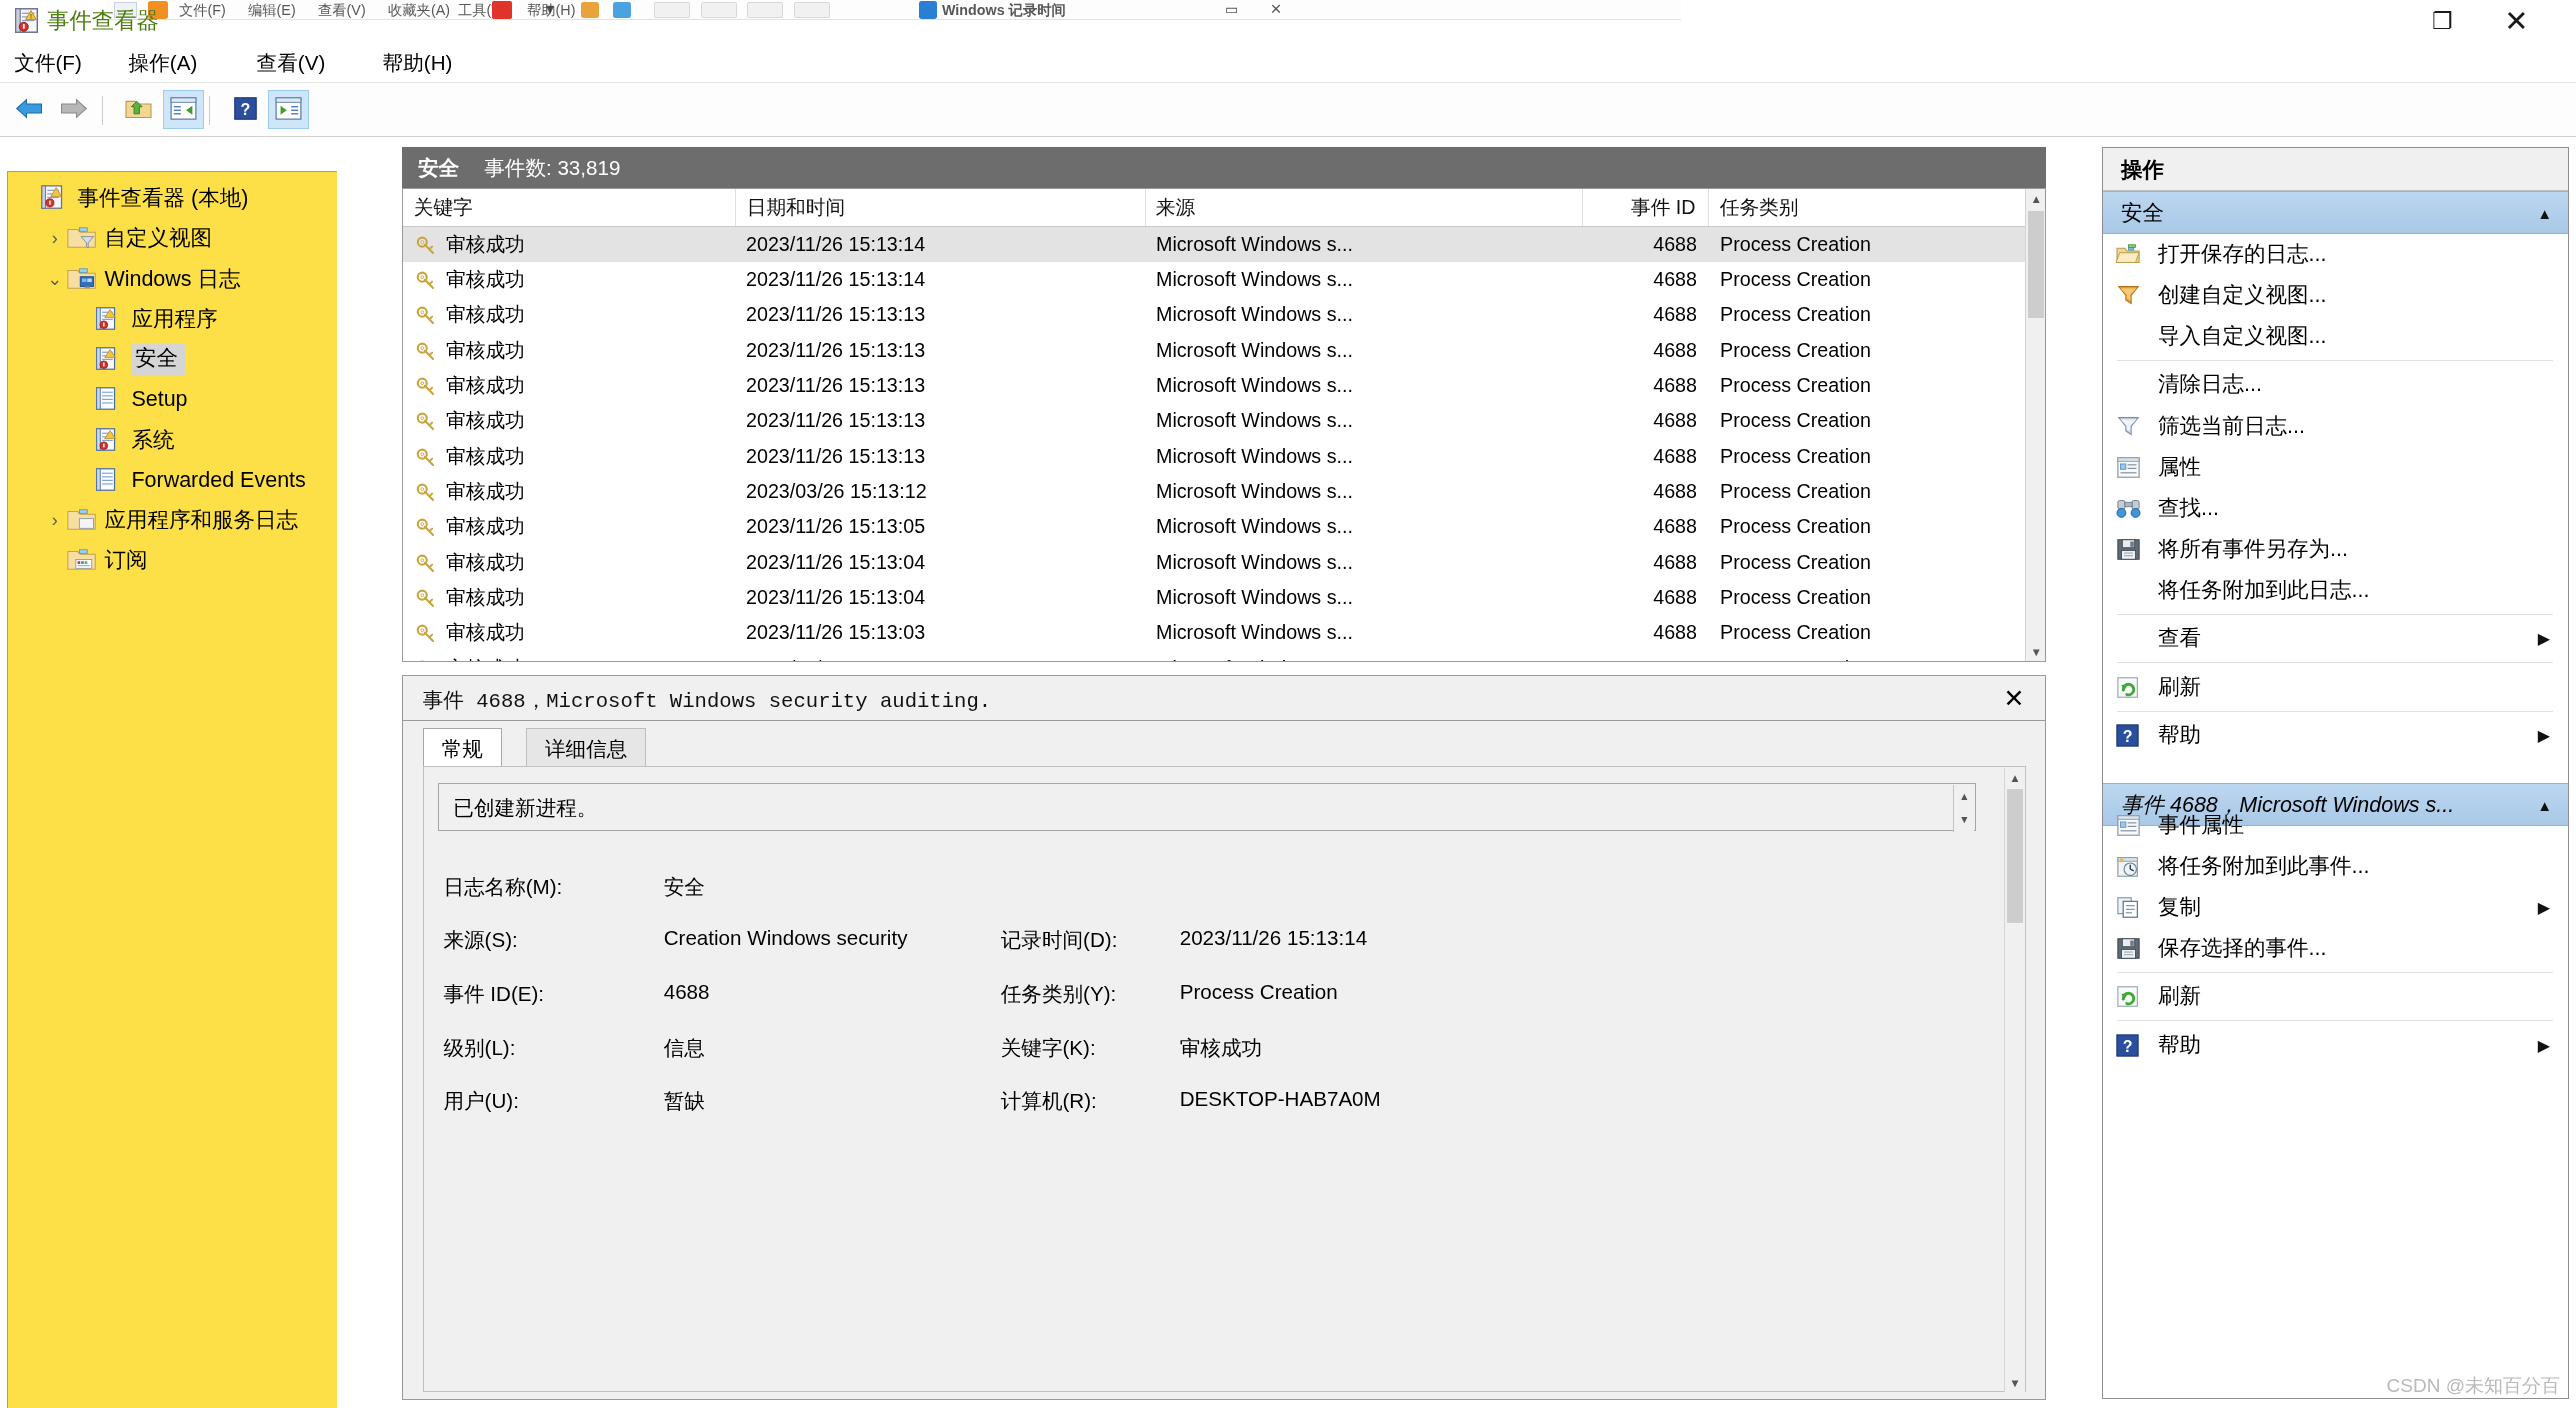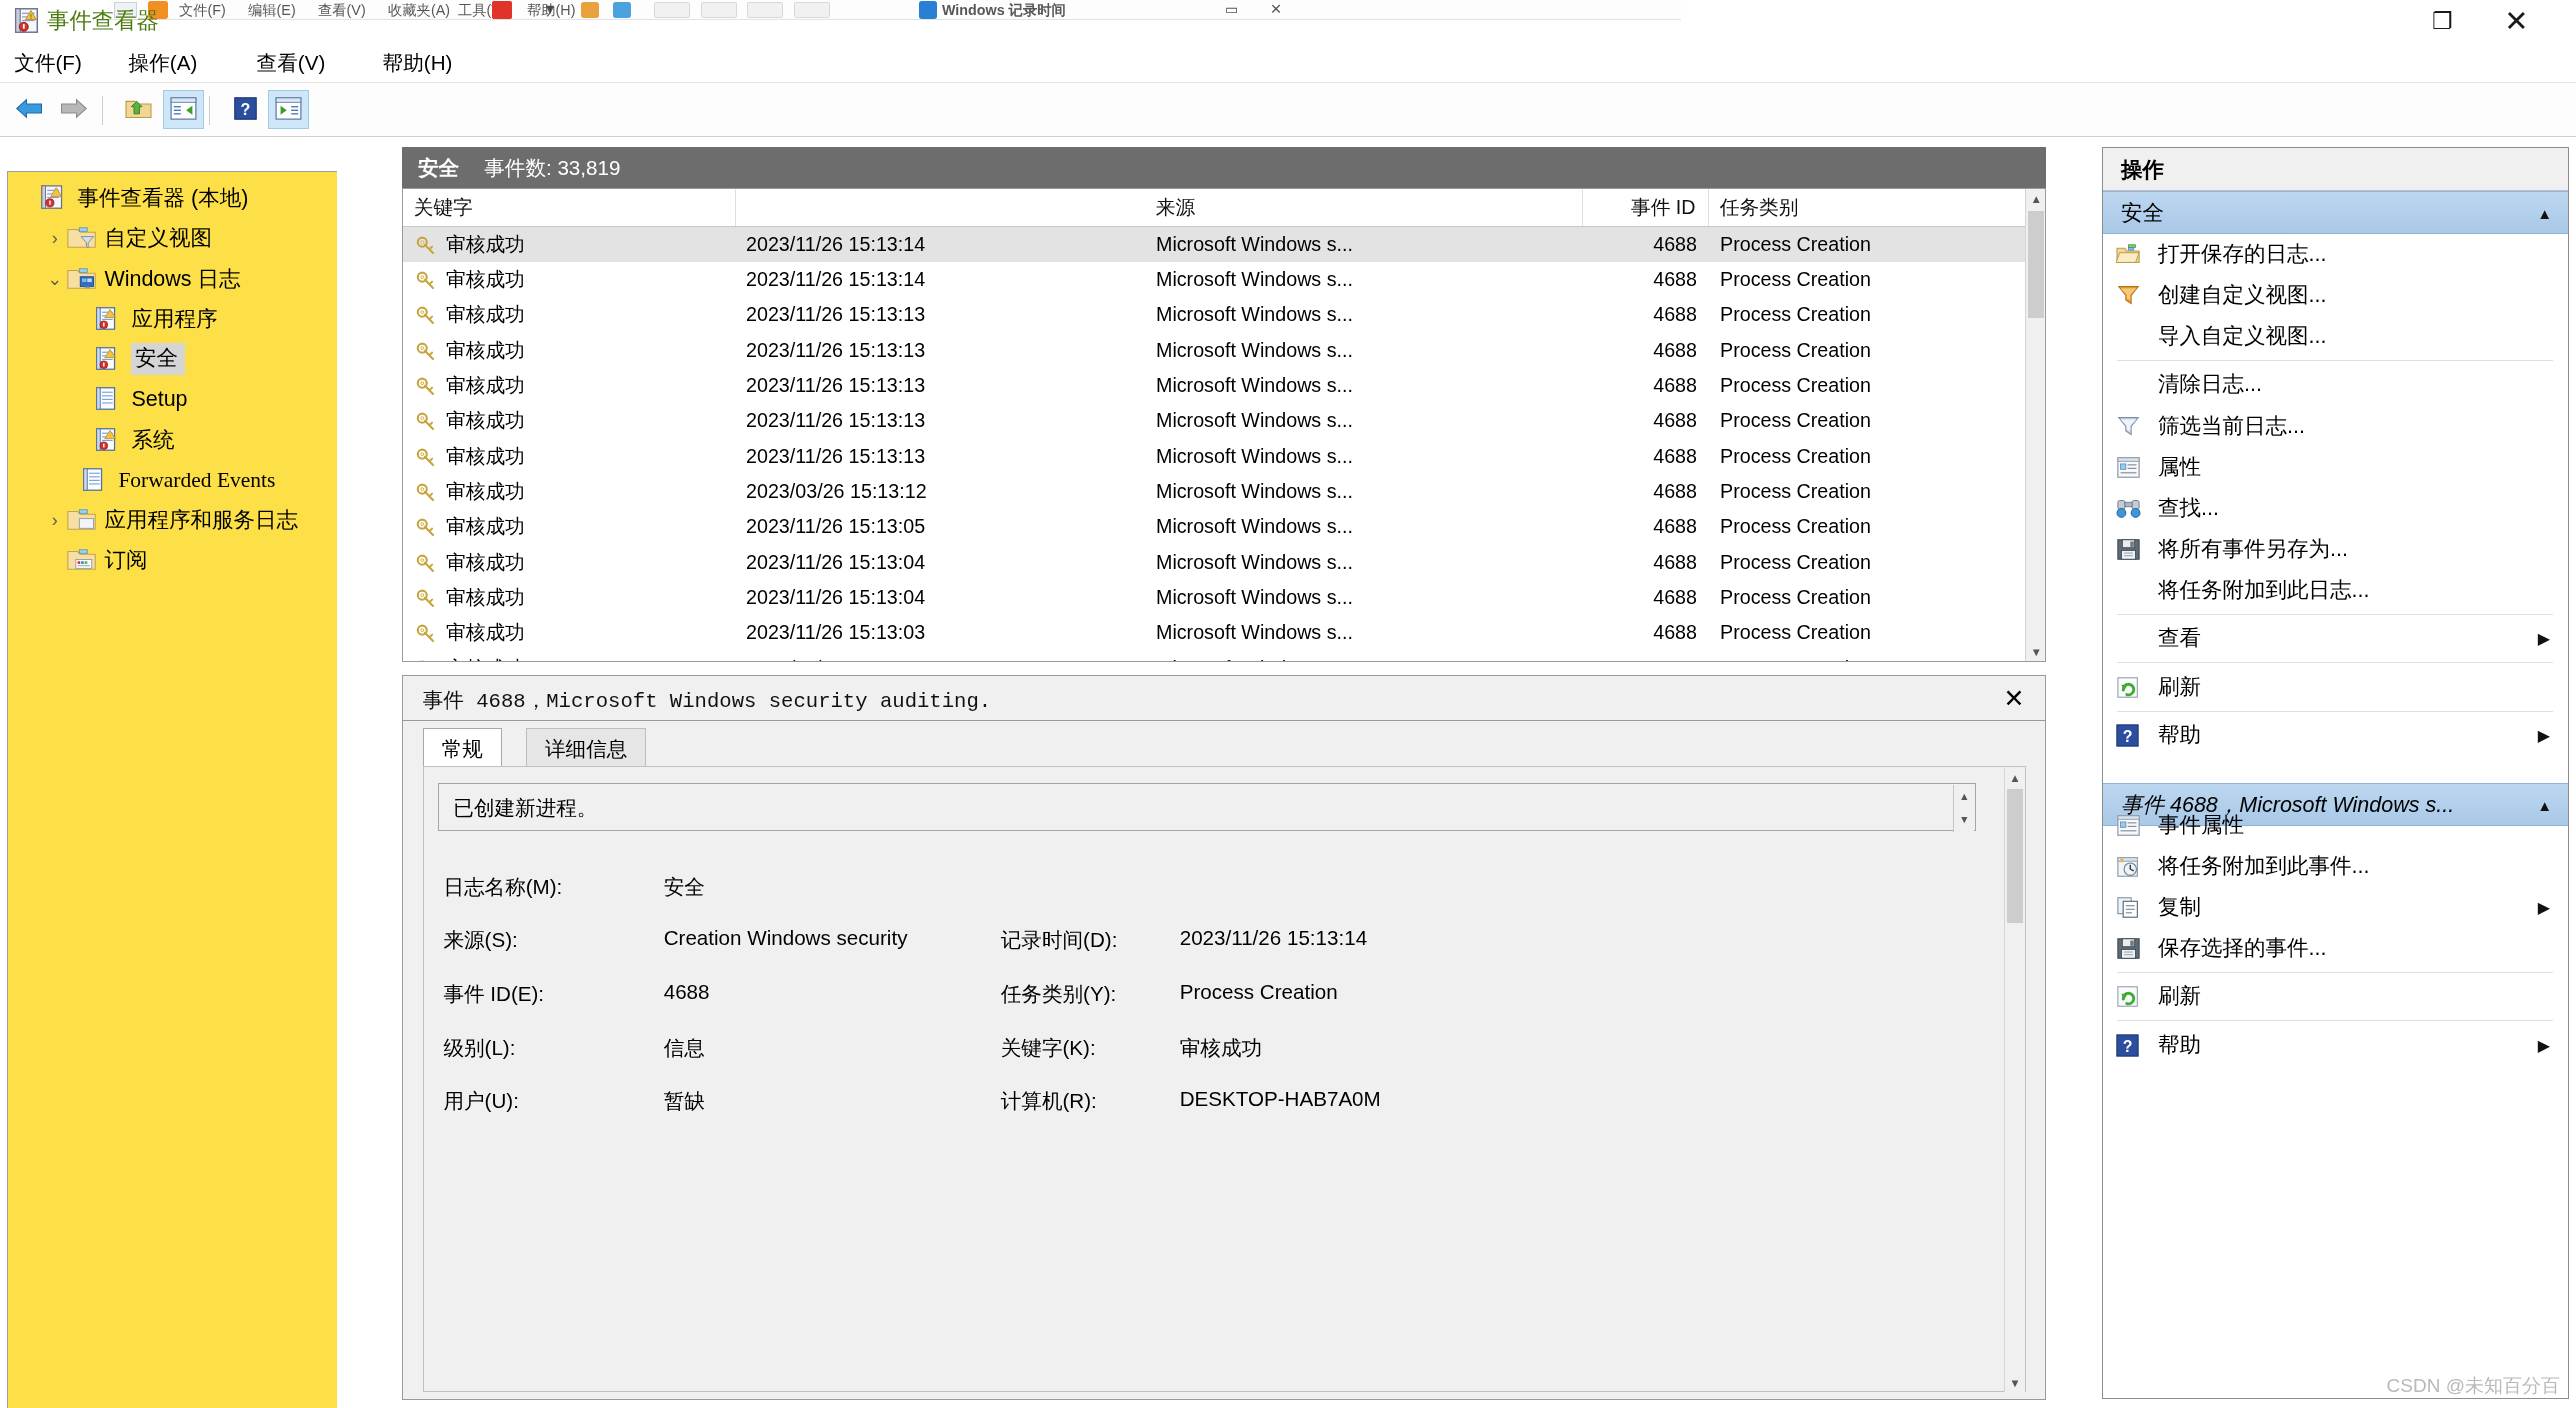--- a/index.html
+++ b/index.html
@@ -468,21 +468,21 @@
             <rect x="3" y="2" width="4" height="24" fill="#cdd8e8" stroke="#4c6fa0" stroke-width="1"></rect>
             <line x1="9" y1="7" x2="21" y2="7" stroke="#7fa4d6" stroke-width="1.3"></line>
             <line x1="9" y1="11" x2="21" y2="11" stroke="#7fa4d6" stroke-width="1.3"></line>
             <line x1="9" y1="15" x2="21" y2="15" stroke="#7fa4d6" stroke-width="1.3"></line>
             <polygon points="18,4 24,13 12,13" fill="#f5c242" stroke="#b1892a" stroke-width=".9"></polygon>
             <circle cx="11" cy="21" r="4.3" fill="#d8322c" stroke="#8d1d19" stroke-width=".9"></circle>
             <rect x="10.2" y="18.6" width="1.6" height="4.2" fill="#fff"></rect>
           </svg></span>
         <span class="tree-label">系统</span>
       </div>
-      <div class="tree-row" style="top: 289px; left: 48px; font-family: Liberation Serif, serif;">
+      <div class="tree-row" style="top: 289px; left: 61px;">
         <span class="twisty"></span>
         <span class="tree-ico"><svg width="25" height="25" viewBox="0 0 28 28">
             <rect x="3" y="2" width="20" height="24" fill="#fafcff" stroke="#4c6fa0" stroke-width="1.4"></rect>
             <rect x="3" y="2" width="4" height="24" fill="#cdd8e8" stroke="#4c6fa0" stroke-width="1"></rect>
             <line x1="9" y1="7" x2="21" y2="7" stroke="#7fa4d6" stroke-width="1.3"></line>
             <line x1="9" y1="11" x2="21" y2="11" stroke="#7fa4d6" stroke-width="1.3"></line>
             <line x1="9" y1="15" x2="21" y2="15" stroke="#7fa4d6" stroke-width="1.3"></line>
             <line x1="9" y1="19" x2="21" y2="19" stroke="#7fa4d6" stroke-width="1.3"></line>
           </svg></span>
         <span class="tree-label">Forwarded Events</span>
@@ -514,20 +514,21 @@
   <div id="center">
 
     <div id="list-header">
       <span class="lh-name">安全</span>
       <span>事件数: 33,819</span>
     </div>
 
     <div id="list-pane">
       <div id="col-head">
           <div class="col-cell" style="left: 0px; width: 333px;">关键字</div>
+          <div class="col-cell" style="left: 333px; width: 410px;">日期和时间</div>
           <div class="col-cell" style="left: 742px; width: 438px;">来源</div>
           <div class="col-cell num" style="left: 1181px; width: 125px;">事件 ID</div>
           <div class="col-cell" style="left: 1306px; width: 318px;">任务类别</div>
         </div>
       <div id="rows-host">
           <div class="ev-row selected" style="top: 38px;">
             <span class="key-ico"><svg width="19.7" height="19.7" viewBox="0 0 22 22">
                 <circle cx="7" cy="8" r="5" fill="none" stroke="#c9a53d" stroke-width="2.4"></circle>
                 <circle cx="7" cy="8" r="1.6" fill="#fff" stroke="#c9a53d" stroke-width="1"></circle>
                 <path d="M10 11 L19 20" stroke="#c9a53d" stroke-width="2.4" stroke-linecap="round"></path>

